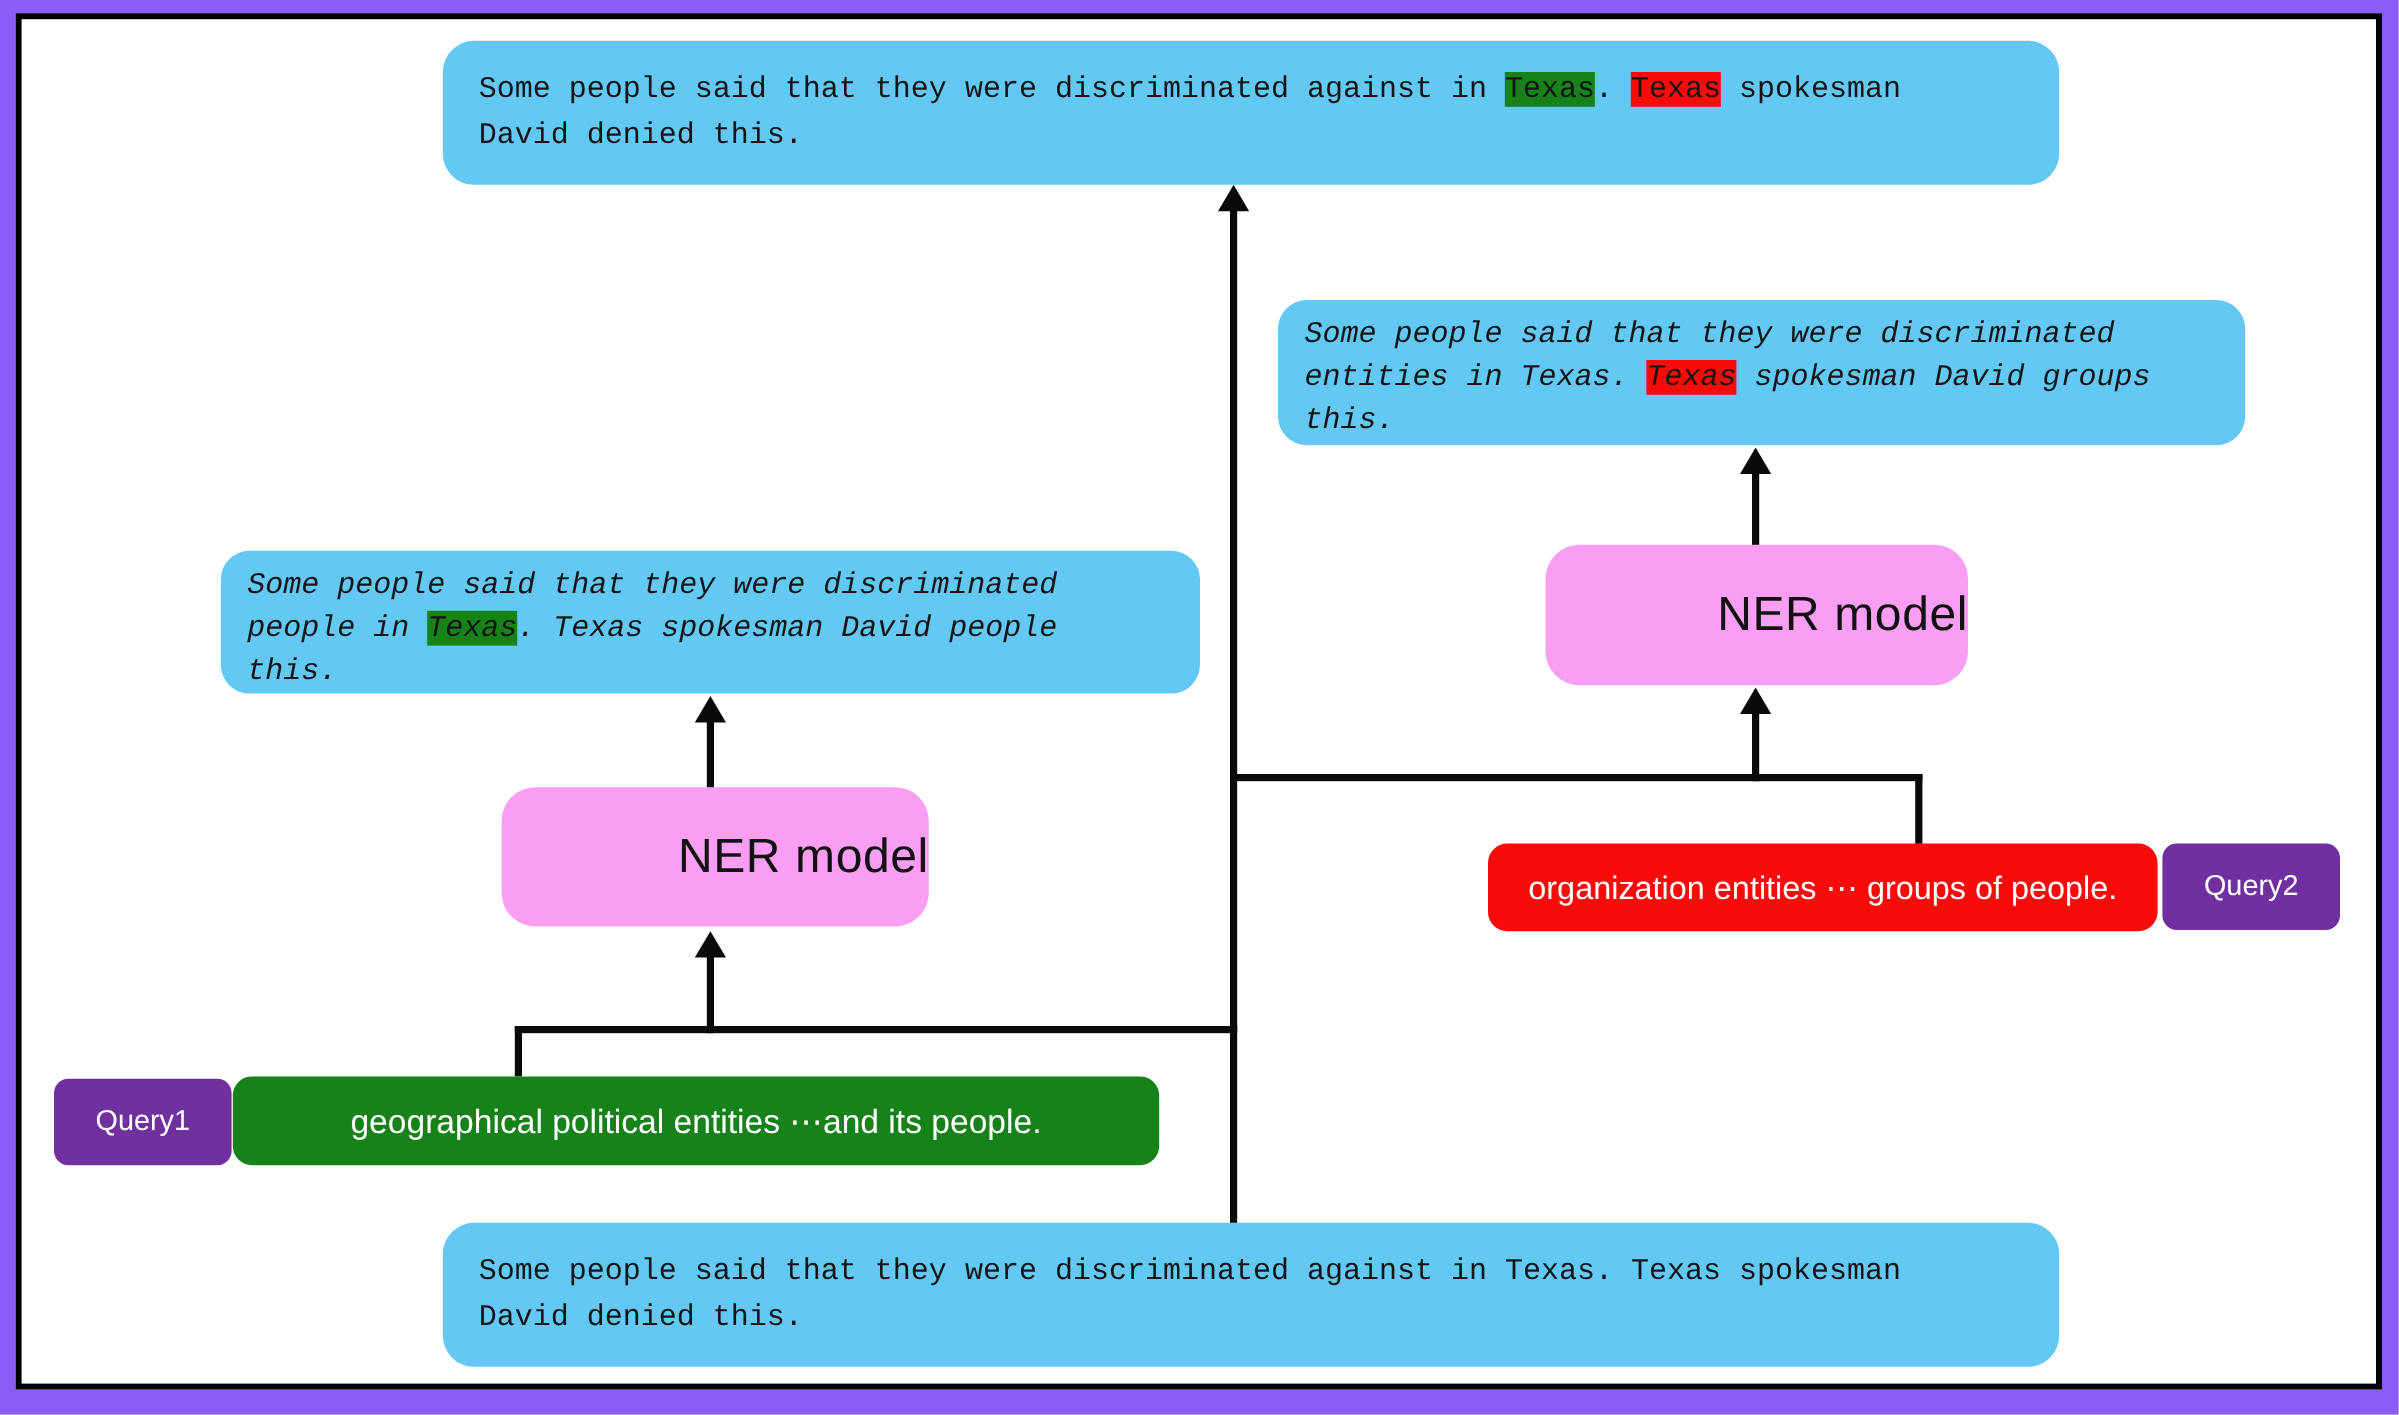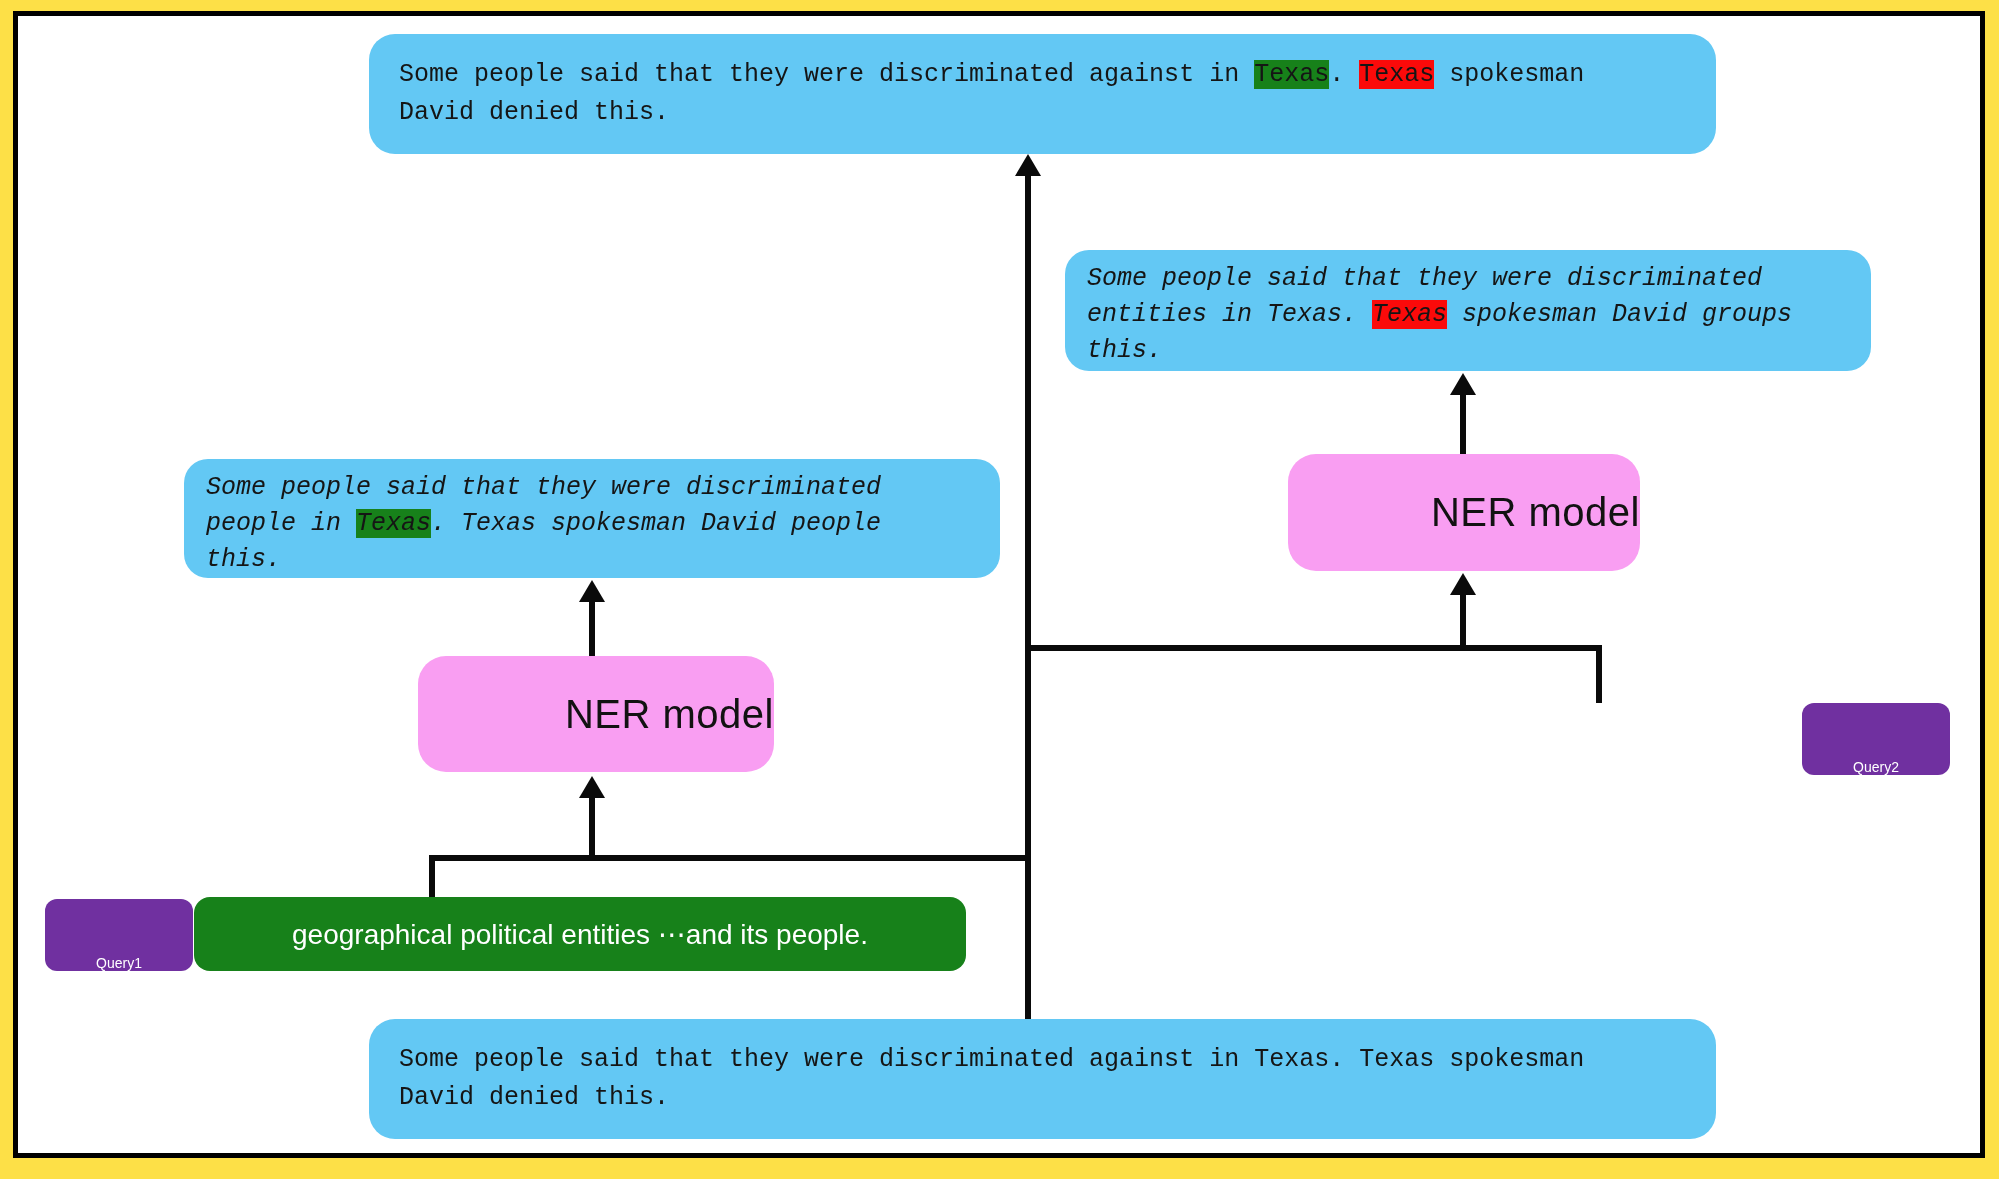--- a/index.html
+++ b/index.html
@@ -1,17 +1,17 @@
 <!DOCTYPE html>
 <html style="--blue: #63C8F4; --pink: #F99EF2; --green: #17811A; --red: #FB0A0A; --purple: #7030A0; --line: #0A0A0A;"><head>
 <meta charset="utf-8">
 <style>
   html,body{margin:0;padding:0;background:#ffffff;}
   #canvas{
-    position:relative;width:1999px;height:1179px;background:#fde047;overflow:hidden;
+    position:relative;width:1999px;height:1179px;background:#8b5cf6;overflow:hidden;
     font-family:"Liberation Sans",sans-serif;
   }
   .frame{
     position:absolute;left:13px;top:11px;width:1972px;height:1147px;
     border:5px solid #000;box-sizing:border-box;background:#fff;
   }
   
   .sbox{
     position:absolute;background:var(--blue);border-radius:26px;
     font-family:"Liberation Mono","DejaVu Sans Mono",monospace;
@@ -28,21 +28,21 @@
     display:flex;align-items:center;justify-content:flex-end;
     color:#121212;font-size:40px;letter-spacing:.5px;
   }
   
   .pill{
     position:absolute;display:flex;align-items:center;justify-content:center;
     color:#fff;border-radius:16px;white-space:nowrap;
   }
   .red-pill{background:var(--red);font-size:27px;}
   .green-pill{background:var(--green);font-size:28px;}
-  .query{background:var(--purple);font-size:14px;border-radius:12px;align-items:flex-end;}
+  .query{background:var(--purple);font-size:24px;border-radius:12px;}
   
   .cline{position:absolute;background:var(--line);}
   .arrow-up{
     position:absolute;width:0;height:0;
     border-left:13px solid transparent;border-right:13px solid transparent;
     border-bottom:22px solid var(--line);
   }
 </style>
 </head>
 <body>
@@ -79,20 +79,23 @@
     <span>NER model</span>
   </div>
 
   <div class="pill query" style="left:45px;top:899px;width:148px;height:72px;">
     <span>Query1</span>
   </div>
   <div class="pill green-pill" style="left:194px;top:897px;width:772px;height:74px;">
     <span>geographical political entities ⋯and its people.</span>
   </div>
 
+  <div class="pill red-pill" style="left:1240px;top:703px;width:558px;height:73px;">
+    <span>organization entities ⋯ groups of people.</span>
+  </div>
   <div class="pill query" style="left:1802px;top:703px;width:148px;height:72px;">
     <span>Query2</span>
   </div>
 
   <div class="cline" style="left:1025px;top:172px;width:6px;height:847px;"></div>
   <div class="arrow-up" style="left:1015px;top:154px;"></div>
 
   <div class="cline" style="left:429px;top:855px;width:602px;height:6px;"></div>
   <div class="cline" style="left:429px;top:855px;width:6px;height:42px;"></div>
   <div class="cline" style="left:589px;top:795px;width:6px;height:66px;"></div>

